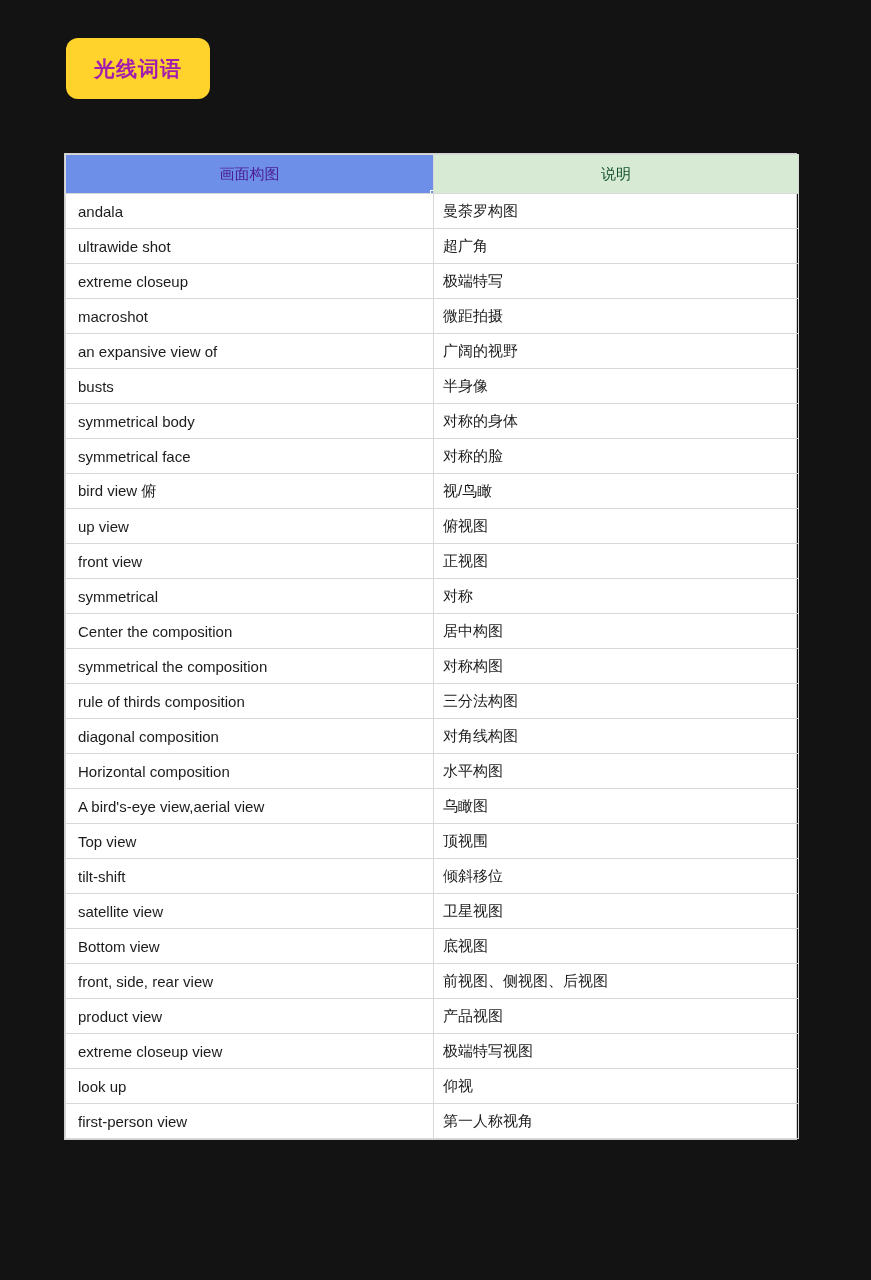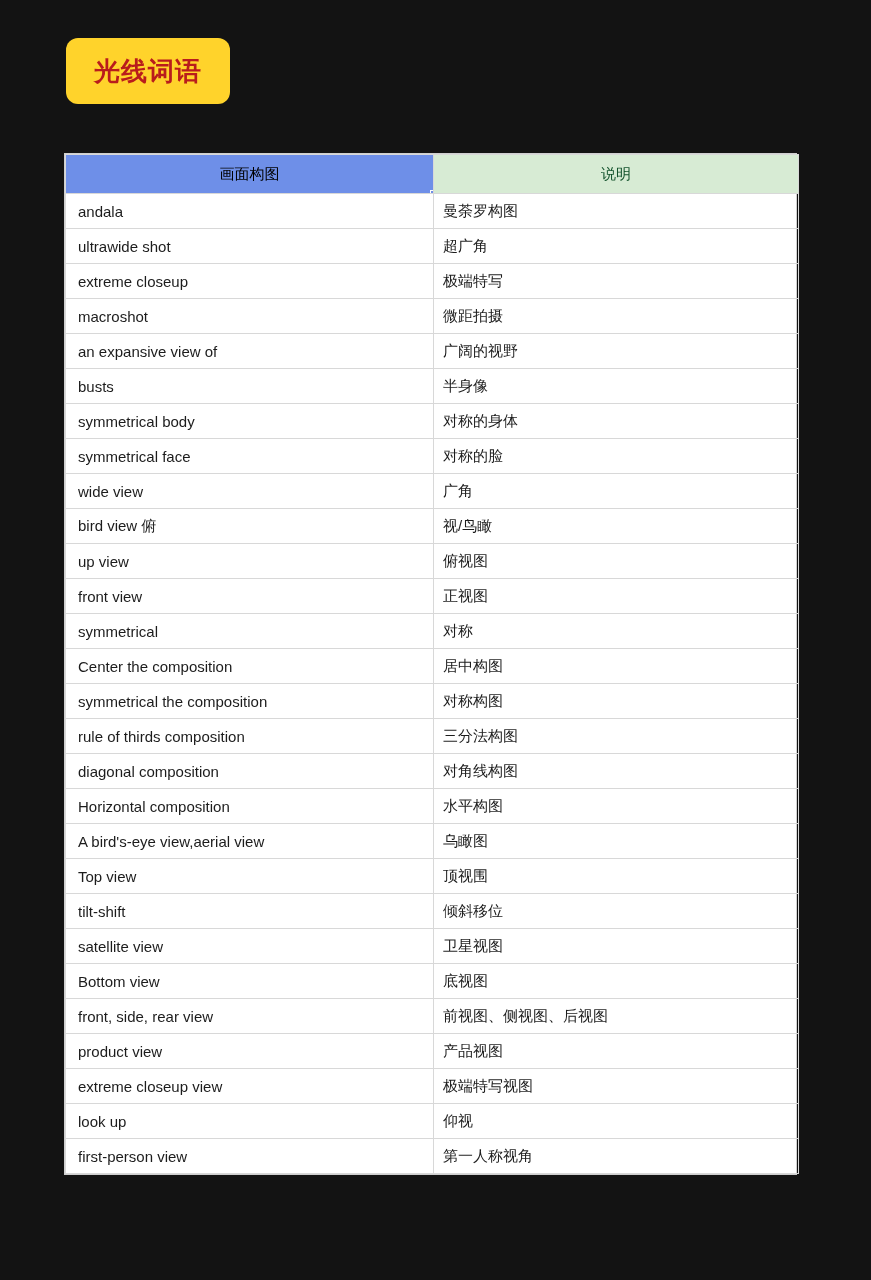--- a/index.html
+++ b/index.html
@@ -18,22 +18,22 @@
     width: 871px;
     min-height: 1280px;
     background: #131313;
     box-sizing: border-box;
   }
   .title-badge {
     position: absolute;
     left: 66px;
     top: 38px;
     background: #FFD32B;
-    color: #b91c1c;
-    font-size: 26px;
+    color: #a21caf;
+    font-size: 21px;
     font-weight: bold;
     letter-spacing: 1px;
     padding: 20px 28px;
     border-radius: 12px;
     line-height: 1;
   }
   .table-wrap {
     position: absolute;
     left: 64px;
     top: 153px;
@@ -53,21 +53,21 @@
     height: 34px;
     font-size: 15px;
     color: #1c1c1c;
     text-align: left;
     vertical-align: middle;
     overflow: hidden;
     white-space: nowrap;
   }
   th.col-a {
     background: #6E8FE8;
-    color: #000000;
+    color: #4c1d95;
     text-align: center;
     font-weight: normal;
     font-size: 15px;
     height: 38px;
     position: relative;
   }
   th.col-b {
     background: #D7EBD4;
     color: #14532d;
     text-align: center;
@@ -137,24 +137,20 @@
           </tr>
           <tr>
             <td>symmetrical body</td>
             <td>对称的身体</td>
           </tr>
           <tr>
             <td>symmetrical face</td>
             <td>对称的脸</td>
           </tr>
           <tr>
-            <td>wide view</td>
-            <td>广角</td>
-          </tr>
-          <tr>
             <td>bird view 俯</td>
             <td>视/鸟瞰</td>
           </tr>
           <tr>
             <td>up view</td>
             <td>俯视图</td>
           </tr>
           <tr>
             <td>front view</td>
             <td>正视图</td>

